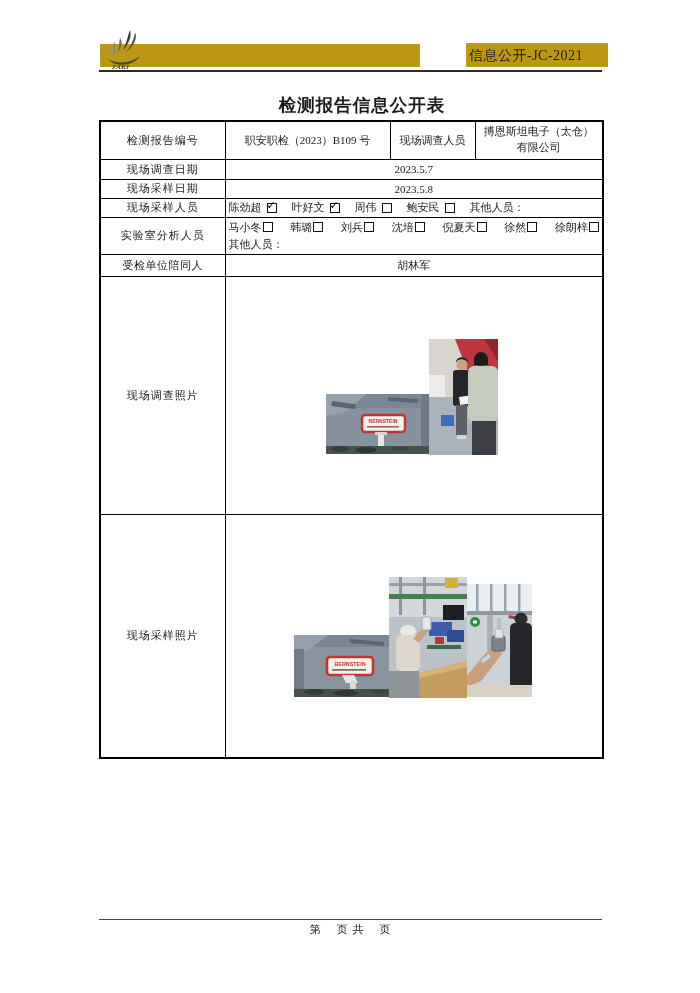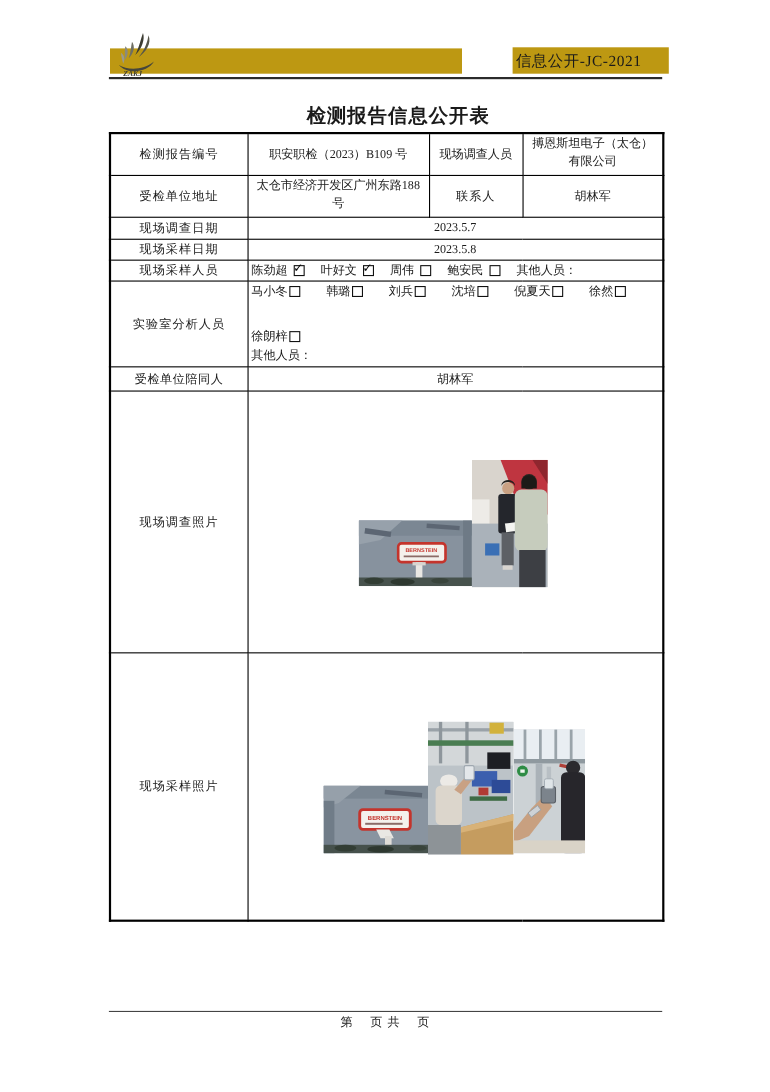--- a/index.html
+++ b/index.html
@@ -22,21 +22,21 @@
   
   #formTable { position:absolute; left:99px; top:120px; width:503px; border-collapse:collapse; table-layout:fixed; border:2px solid #000; }
   #formTable td { border:1px solid #000; font-size:11px; vertical-align:middle; padding:1px 3px; }
   td.lbl { text-align:center; letter-spacing:1px; }
   td.ctr { text-align:center; }
   td.val-left { padding-left:8px; }
   .two-line { line-height:1.45; text-align:center; }
 
   
   .people { display:flex; align-items:center; gap:15px; flex-wrap:wrap; }
-  .people-tight { display:flex; align-items:center; gap:24px; flex-wrap:wrap; }
+  .people-tight { display:flex; align-items:center; gap:6px; flex-wrap:wrap;justify-content:space-between; }
   .pgroup { display:inline-flex; align-items:center; gap:5px; white-space:nowrap; }
   .pgroup-tight { display:inline-flex; align-items:center; gap:1px; white-space:nowrap; }
   .cb { display:inline-block; width:10px; height:10px; border:1.3px solid #111; position:relative; background:#fff; }
   .cb.checked { border-width:1.8px; }
   .cb.checked::after { content:"\2713"; position:absolute; left:-1px; top:-5px; font-size:11px; font-weight:bold; font-family:"DejaVu Sans",sans-serif; color:#000; }
   .others { white-space:nowrap; }
   .lab-lines { line-height:1.55; }
 
   
   td.photocell { position:relative; padding:0; }
@@ -80,26 +80,20 @@
       </colgroup>
 
     <tbody>
         <tr style="height:38px">
       <td class="lbl">检测报告编号</td>
       <td class="ctr">职安职检（2023）B109 号</td>
       <td class="lbl" style="letter-spacing:0">现场调查人员</td>
       <td class="ctr two-line">搏恩斯坦电子（太仓）有限公司</td>
     </tr>
 
-    <tr style="height:38px">
-      <td class="lbl">受检单位地址</td>
-      <td class="ctr two-line">太仓市经济开发区广州东路188 号</td>
-      <td class="lbl">联系人</td>
-      <td class="ctr">胡林军</td>
-    </tr>
 
 
     <tr style="height:20px">
       <td class="lbl">现场调查日期</td>
       <td colspan="3" class="ctr">2023.5.7</td>
     </tr>
 
 
     <tr style="height:19px">
       <td class="lbl">现场采样日期</td>

